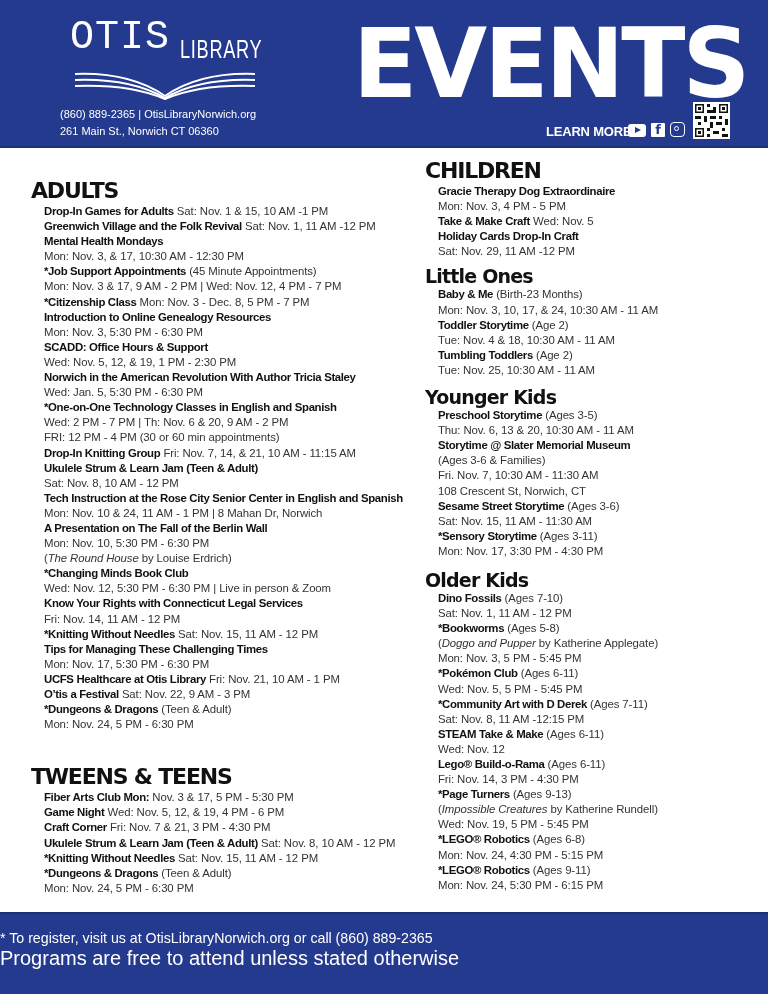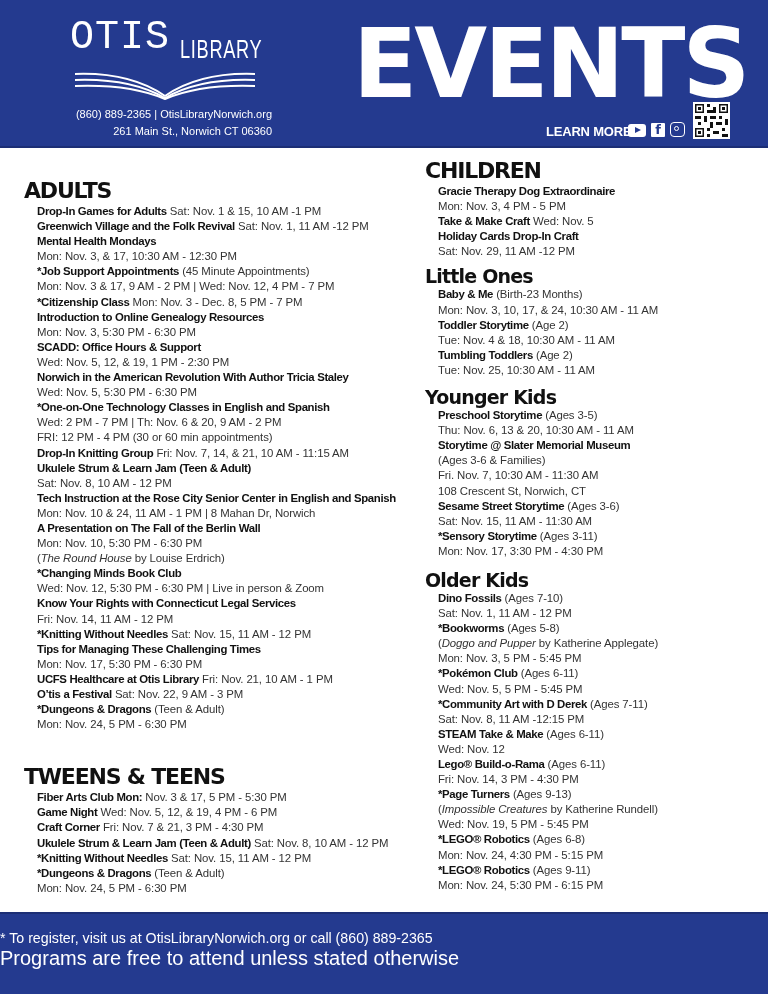--- a/index.html
+++ b/index.html
@@ -18,42 +18,42 @@
     font-weight: normal; line-height: 1;
   }
   .logo-library {
     position: absolute; left: 110px; top: 16px; color: #fff;
     font-family: "Liberation Sans Narrow", "Liberation Sans", sans-serif;
     font-size: 26px; transform: scaleX(0.7); transform-origin: left top; letter-spacing: 1px;
   }
   .logo-book { position: absolute; left: 0; top: 52px; }
   .contact {
     position: absolute; left: 60px; top: 106px; width: 212px;
-    color: #fff; font-size: 11px; text-align: right; line-height: 17px;
+    color: #fff; font-size: 11px; text-align: left; line-height: 17px;
     font-family: "Liberation Sans", sans-serif;
   }
   .events-title {
     position: absolute; left: 353px; top: 16px; color: #fff;
     font-family: "DejaVu Sans", sans-serif; font-weight: bold;
     font-size: 96px; line-height: 96px; letter-spacing: -3px;
     transform: scaleX(0.98); transform-origin: left top;
   }
   .learn-more {
     position: absolute; left: 546px; top: 124px; color: #fff;
     font-size: 13px; font-weight: bold; letter-spacing: -0.2px;
   }
   .social { position: absolute; top: 122px; display: flex; align-items: center; justify-content: center; }
   .yt { left: 628px; width: 18px; height: 13px; top: 124px; background: #fff; border-radius: 3px; }
   .yt::after { content: ""; position: absolute; left: 7px; top: 3px; border-left: 6px solid #243a8f; border-top: 3.5px solid transparent; border-bottom: 3.5px solid transparent; }
   .fb { left: 651px; width: 14px; height: 14px; top: 123px; background: #fff; border-radius: 1px; color: #243a8f; font-weight: bold; font-size: 13px; line-height: 14px; font-family: "DejaVu Sans", sans-serif; }
   .ig { left: 670px; width: 15px; height: 15px; top: 122px; border: 1.5px solid #fff; border-radius: 4px; }
   .ig::after { content: ""; position: absolute; left: 3px; top: 3px; width: 6px; height: 6px; border: 1.5px solid #fff; border-radius: 50%; box-sizing: content-box; width: 3px; height: 3px; }
   .qr { position: absolute; left: 693px; top: 102px; width: 37px; height: 37px; background: #fff; padding: 2px; }
 
-  .col-left { position: absolute; left: 24px; top: 178px; width: 400px; }
+  .col-left { position: absolute; left: 31px; top: 178px; width: 400px; }
   .col-right { position: absolute; left: 425px; top: 158px; width: 320px; }
 
   .section-title {
     font-family: "DejaVu Sans", sans-serif; font-weight: bold; color: #111;
     font-size: 22px; letter-spacing: -1.2px; line-height: 26px;
   }
   .section-title.sub { font-size: 19px; letter-spacing: -0.8px; line-height: 22px; }
   .events { padding-left: 13px; }
   .ev { font-size: 11.4px; line-height: 15.1px; color: #333; white-space: nowrap; letter-spacing: -0.1px; }
   .ev .nm { font-weight: bold; color: #111; letter-spacing: -0.35px; }
@@ -153,21 +153,21 @@
         <div class="ev">
           <span class="ln"><span class="nm">Introduction to Online Genealogy Resources</span></span>
           <span class="ln">Mon: Nov. 3, 5:30 PM - 6:30 PM</span>
         </div>
         <div class="ev">
           <span class="ln"><span class="nm">SCADD: Office Hours &amp; Support</span></span>
           <span class="ln">Wed: Nov. 5, 12, &amp; 19, 1 PM - 2:30 PM</span>
         </div>
         <div class="ev">
           <span class="ln"><span class="nm">Norwich in the American Revolution With Author Tricia Staley</span></span>
-          <span class="ln">Wed: Nov. 5, 5:30 PM - 6:30 PM</span>
+          <span class="ln">Wed: Jan. 5, 5:30 PM - 6:30 PM</span>
         </div>
         <div class="ev">
           <span class="ln"><span class="nm">*One-on-One Technology Classes in English and Spanish</span></span>
           <span class="ln">Wed: 2 PM - 7 PM | Th: Nov. 6 &amp; 20, 9 AM - 2 PM</span>
           <span class="ln">FRI: 12 PM - 4 PM (30 or 60 min appointments)</span>
         </div>
         <div class="ev">
           <span class="ln"><span class="nm">Drop-In Knitting Group</span><span> Fri: Nov. 7, 14, &amp; 21, 10 AM - 11:15 AM</span></span>
         </div>
         <div class="ev">

